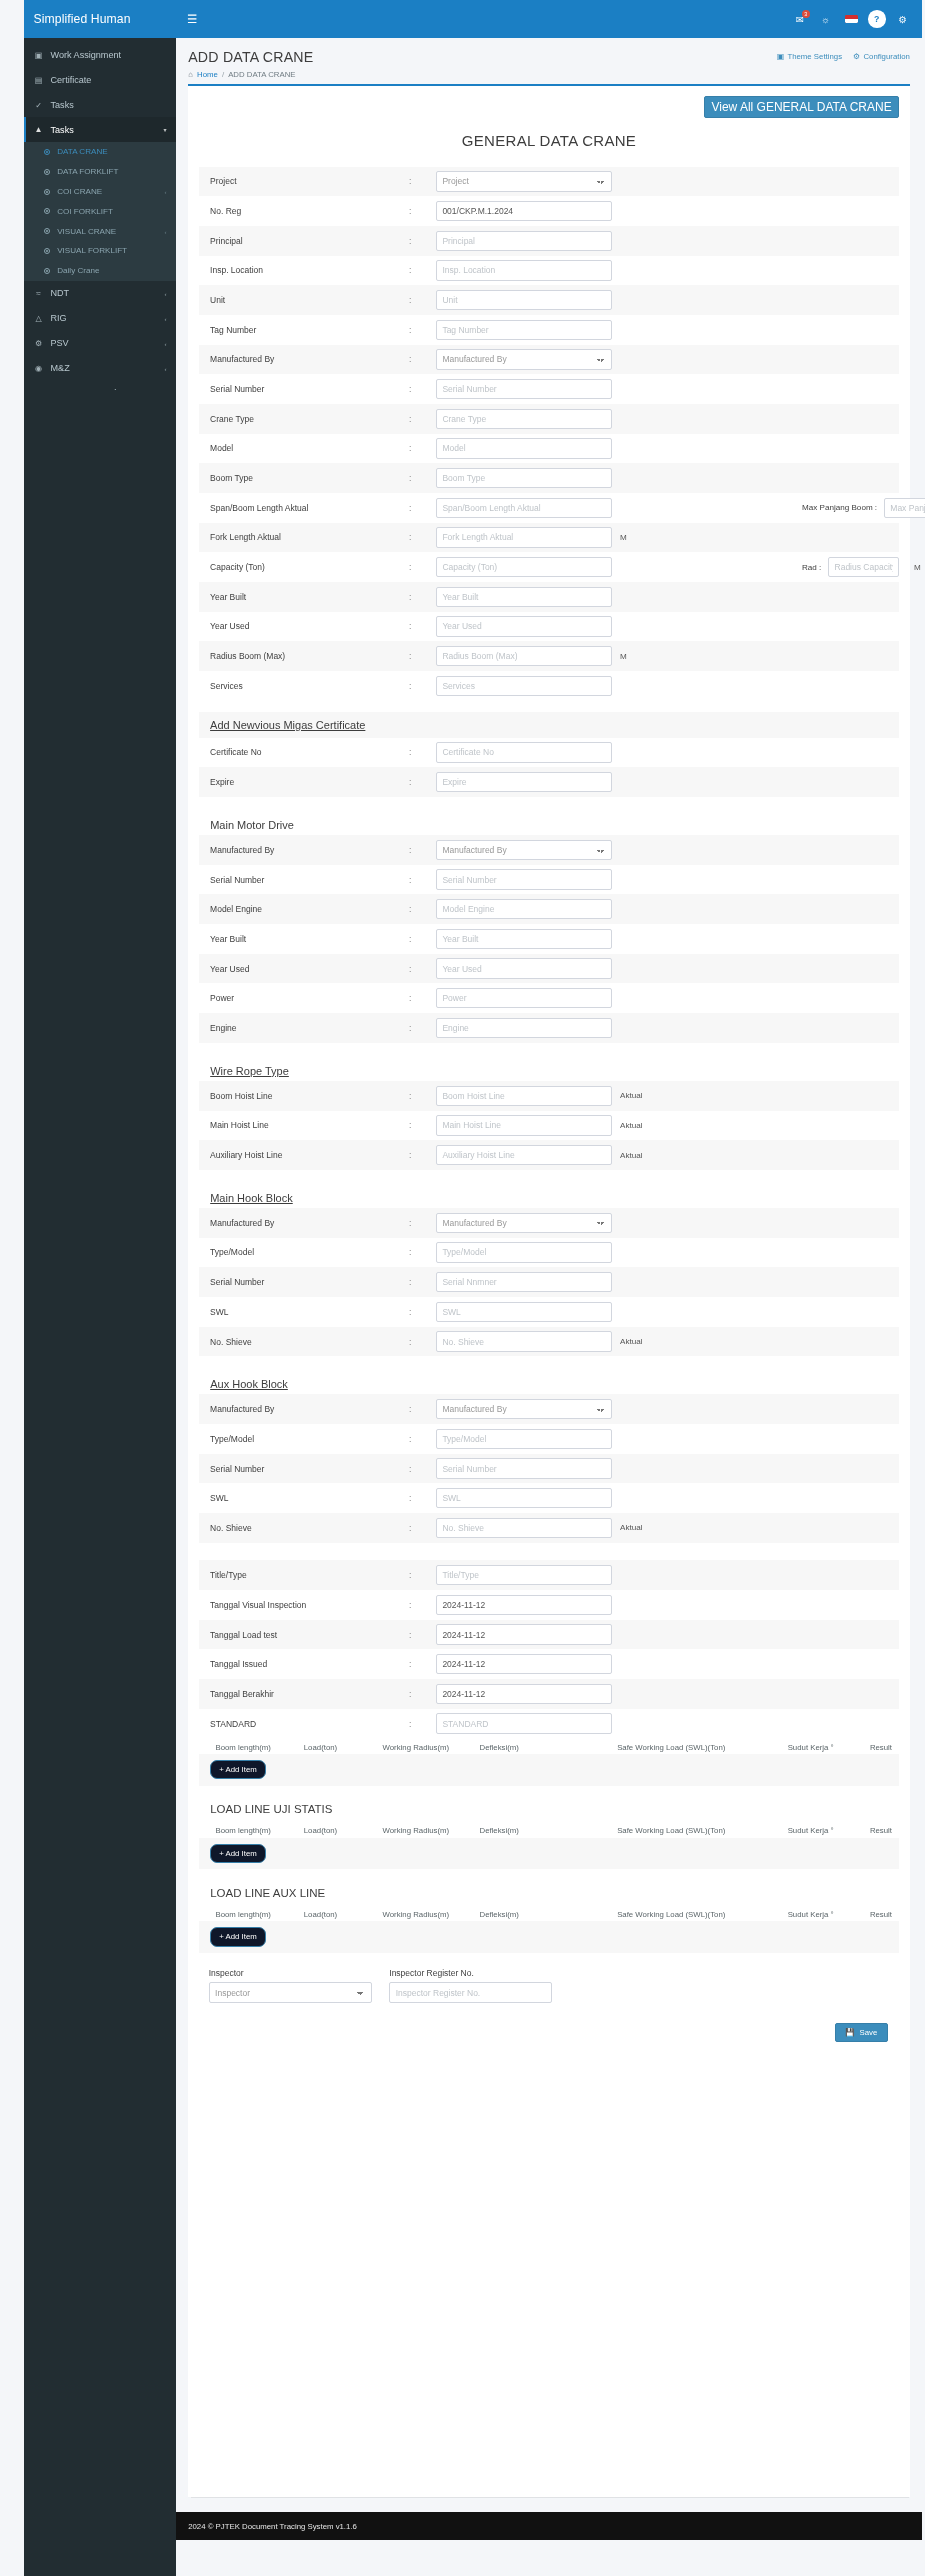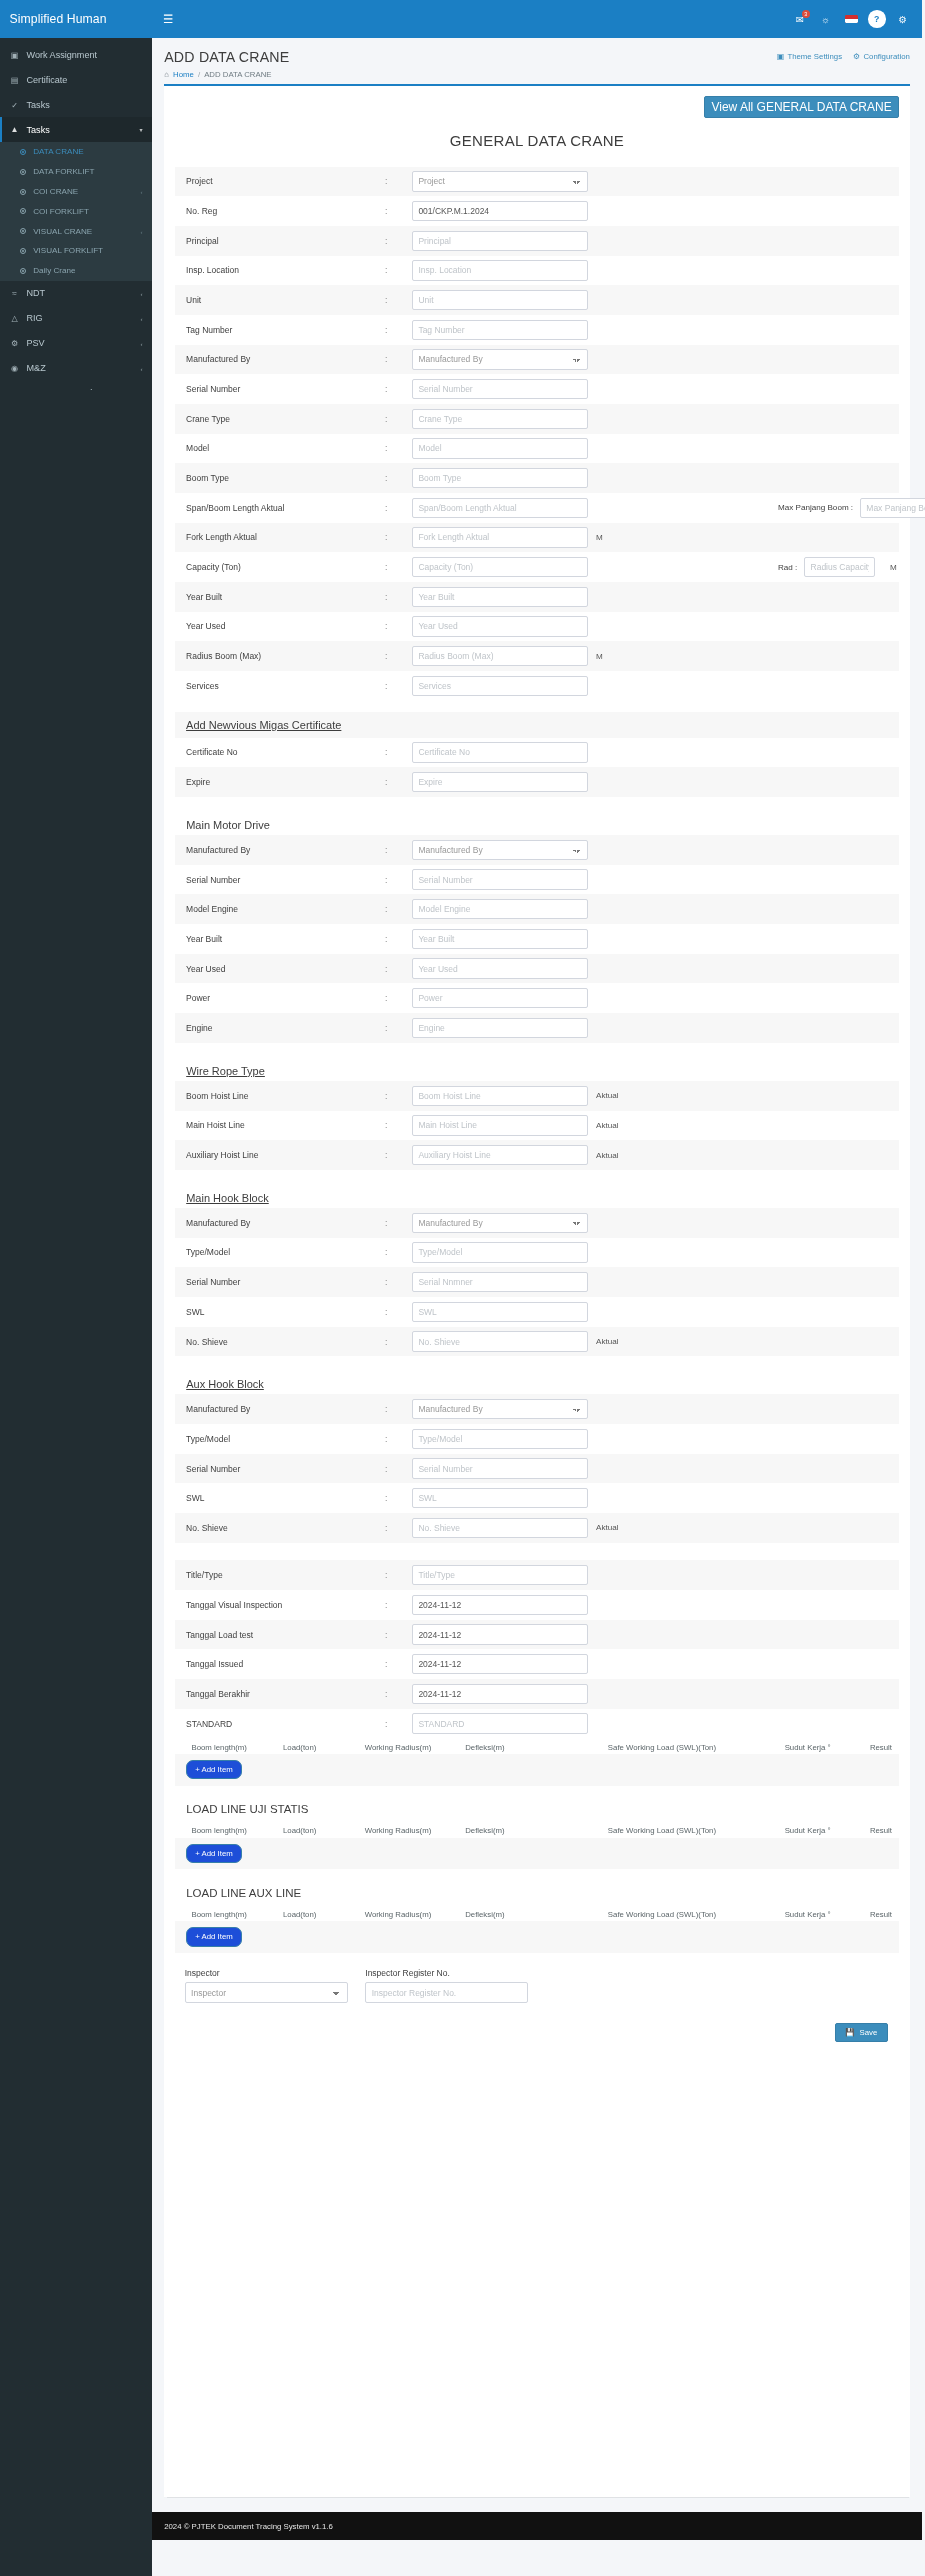--- a/index.html
+++ b/index.html
@@ -4,21 +4,21 @@
 <style>
   * { box-sizing: border-box; }
   html, body { margin:0; padding:0; }
   body {
     width: 926px;
     font-family: "Liberation Sans", sans-serif;
     font-size: 8.8px;
     color: #3a3a3a;
     background: #f4f6f9;
   }
-  .app { display: flex; width: 922px; min-height: 2576px; position: relative; }
+  .app { display: flex; width: 922px; min-height: 2576px; position: relative; padding-left: 24px; }
 
   
   .sidebar {
     width: 152px;
     background: #222d32;
     color: #b8c7ce;
     flex: 0 0 152px;
   }
   .brand {
     height: 38px;
@@ -223,21 +223,21 @@
   
   .ll-head {
     display: flex;
     padding: 4.1px 6.8px 2.7px 16.3px;
     font-size: 7.8px;
     color: #5b6569;
   }
   .ll-head span { display:block; }
   .ll-actions { background: #f7f7f7; padding: 6.1px 6.8px 6.1px 11px; }
   .btn-add {
-    background: #1d4ed8; border:0.7px solid #367fa9; color:#fff;
+    background: #0f172a; border:0.7px solid #367fa9; color:#fff;
     font-size: 7.8px; padding: 4.1px 8.1px; border-radius:7px; cursor:pointer;text-align:center;
   }
 
   
   .insp-wrap { display:flex; gap: 17.6px; padding: 15px 11px 0 9.5px; }
   .insp-col { display:flex; flex-direction: column; gap:4.7px; }
   .insp-col label { font-size: 8.5px; color:#3e3e3e; }
   .insp-col select.ti { width: 163px; }
   .insp-col input.ti { width: 163px; }
   .save-row { display:flex; justify-content:flex-end; padding: 20.3px 11px 4.1px 0; }

